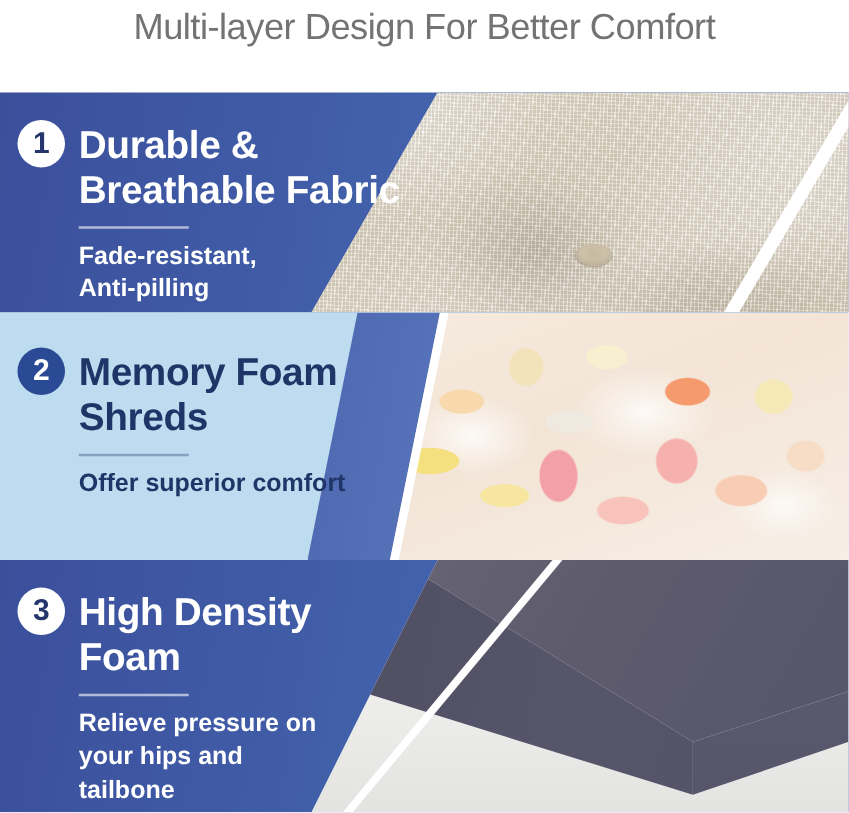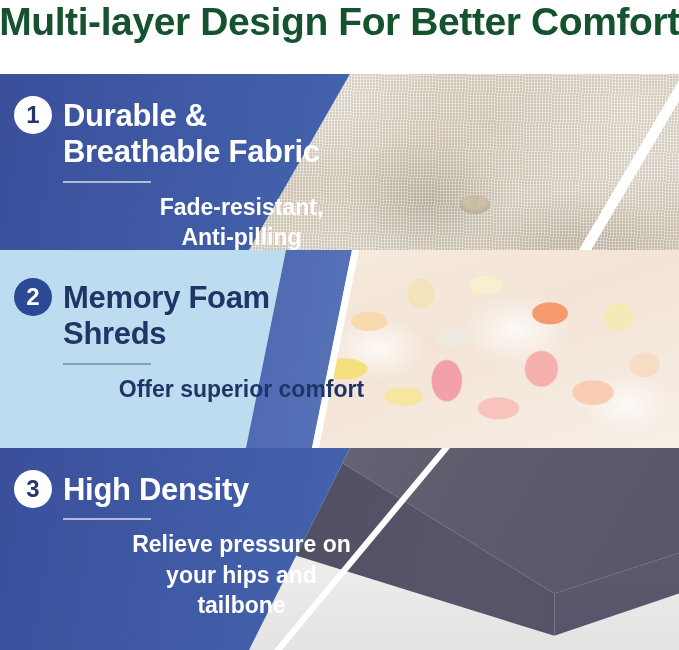--- a/index.html
+++ b/index.html
@@ -28,23 +28,23 @@
     top: 0;
     width: 679px;
     height: 74px;
     background: #ffffff;
     display: flex;
     align-items: flex-start;
     justify-content: center;
   }
   .header-title {
     margin-top: 0px;
-    font-size: 39px;
-    font-weight: bold;
-    color: #14532d;
+    font-size: 29px;
+    font-weight: normal;
+    color: #737373;
     letter-spacing: -0.4px;
     white-space: nowrap;
     line-height: 44px;
   }
 
   
   .panel {
     position: absolute;
     left: 0;
     width: 679px;
@@ -92,26 +92,25 @@
     padding-top: 2px;
   }
   .divider {
     height: 2px;
     width: 88px;
     margin-left: 49px;
     margin-top: 10px;
     margin-bottom: 9px;
   }
   .subtitle {
-    font-size: 23px;
+    font-size: 20px;
     font-weight: bold;
     line-height: 1.33;
     margin: 0;
     margin-left: 49px;
-    text-align: center;
   }
 
   
   #panel-1 {
     top: 74px;
     height: 176px;
     background: linear-gradient(100deg, #3b4f9b 0%, #4464ae 55%, #4a6cb5 100%);
   }
   #panel-1 .panel-text { color: #ffffff; padding-top: 22px; }
   #panel-1 .badge { background: #ffffff; color: #25366d; }
@@ -326,20 +325,21 @@
     <div class="panel-photo photo-foam">
       <div class="foam-top"></div>
       <div class="foam-right"></div>
     </div>
     <div class="diag-white-b"></div>
     <div class="panel-text">
       <div class="heading-row">
         <div class="badge">3</div>
         <div class="heading">
           <div>High Density</div>
+          <div>Foam</div>
         </div>
       </div>
       <div class="divider"></div>
       <div class="subtitle">
         <div>Relieve pressure on</div>
         <div>your hips and</div>
         <div>tailbone</div>
       </div>
     </div>
   </div>

